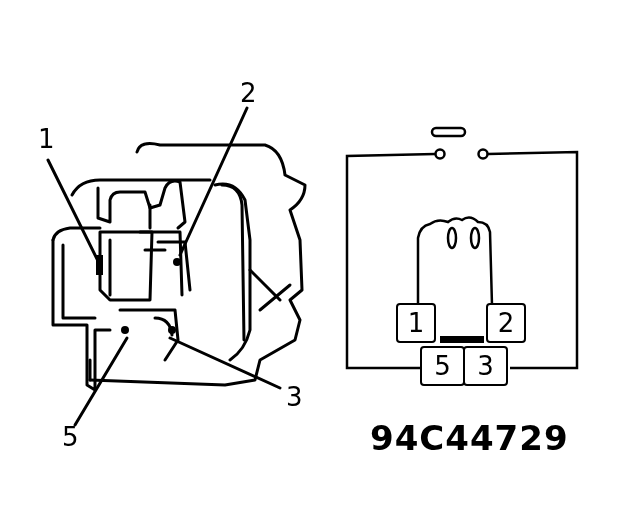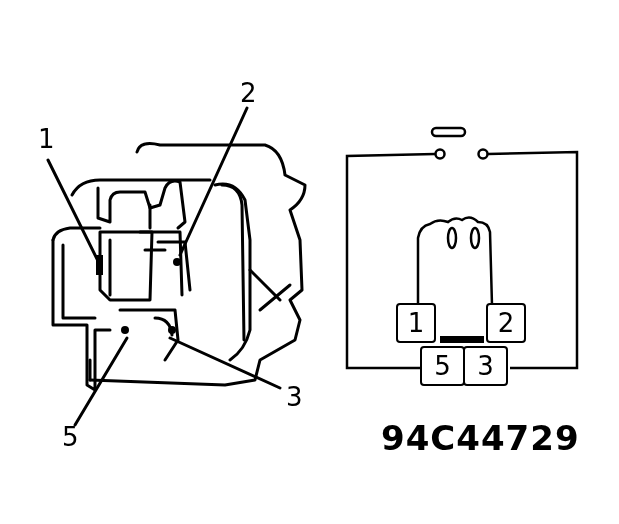--- a/index.html
+++ b/index.html
@@ -3,21 +3,21 @@
 <meta charset="utf-8">
 <style>
   html, body { margin:0; padding:0; background:#ffffff; }
   body { width:619px; height:524px; position:relative; overflow:hidden;
          font-family:"DejaVu Sans", "Liberation Sans", sans-serif; color:#000; }
   svg { position:absolute; left:0; top:0; }
   .lbl { position:absolute; font-size:26px; font-weight:400; line-height:1; }
   .pin { position:absolute; width:40px; height:40px; border:2.5px solid #000;
          border-radius:4px; box-sizing:border-box; display:flex;
          align-items:center; justify-content:center; font-size:26px; background:#fff; }
-  .code { position:absolute; left:381px; top:418px; font-size:34px; font-weight:700;
+  .code { position:absolute; left:370px; top:418px; font-size:34px; font-weight:700;
           letter-spacing:1px; }
 </style>
 </head>
 <body>
 
 <svg width="619" height="524" viewBox="0 0 619 524">
   <g fill="none" stroke="#000" stroke-width="3" stroke-linejoin="round" stroke-linecap="round">
 
     <path d="M137 152 Q140 140 160 145 L265 145 Q282 150 285 175 L305 185 Q305 200 290 210 L300 240 L302 290 L290 300 L300 320 L295 340 L260 360 L255 380 L225 385 L90 380"></path>
     <path d="M215 185 Q235 180 245 200 L250 240 L250 330 Q245 350 230 360"></path>

